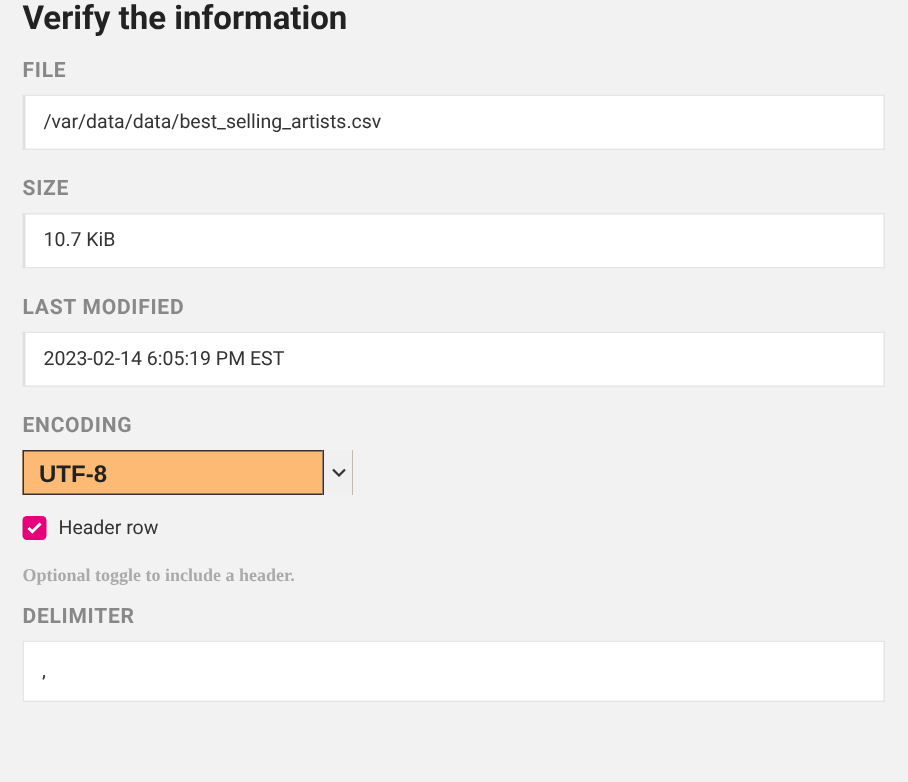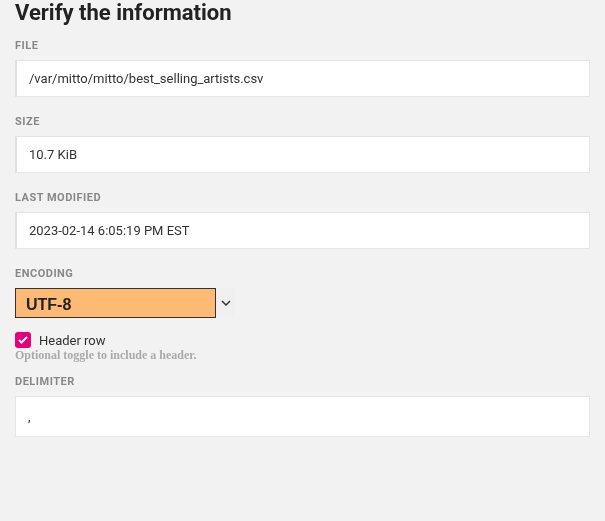--- a/index.html
+++ b/index.html
@@ -15,21 +15,21 @@
   padding: 0 15px;
   color: #333;
 }
 .page-title {
   font-size: 22px;
   font-weight: 700;
   color: #222;
   padding-bottom: 14px;
 }
 .field-label {
-  font-size: 11px;
+  font-size: 14px;
   font-weight: 700;
   color: #888;
   letter-spacing: 0.5px;
   text-transform: uppercase;
   margin-bottom: 8px;
 }
 .field-box {
   background: #fff;
   border: 1px solid #e5e5e5;
   border-left: 2px solid #e0e0e0;
@@ -70,21 +70,21 @@
   background: #f0f0f0;
 }
 .select-arrow svg {
   width: 10px;
   height: 6px;
 }
 .checkbox-row {
   display: flex;
   align-items: center;
   gap: 8px;
-  margin-bottom: 0;
+  margin-bottom: 16px;
 }
 .checkbox-box {
   width: 16px;
   height: 16px;
   background: #e6007a;
   border-radius: 3px;
   display: flex;
   align-items: center;
   justify-content: center;
   flex-shrink: 0;
@@ -116,21 +116,21 @@
 }
 </style>
 </head>
 <body>
 
 
 
 <h1 class="page-title">Verify the information</h1>
 
 <div class="field-label">FILE</div>
-<div class="field-box">/var/mitto/mitto/best_selling_artists.csv</div>
+<div class="field-box">/var/data/data/best_selling_artists.csv</div>
 
 <div class="field-label">SIZE</div>
 <div class="field-box">10.7 KiB</div>
 
 <div class="field-label">LAST MODIFIED</div>
 <div class="field-box">2023-02-14 6:05:19 PM EST</div>
 
 <div class="field-label">ENCODING</div>
 <div class="select-wrap">
   <select class="select-box">

